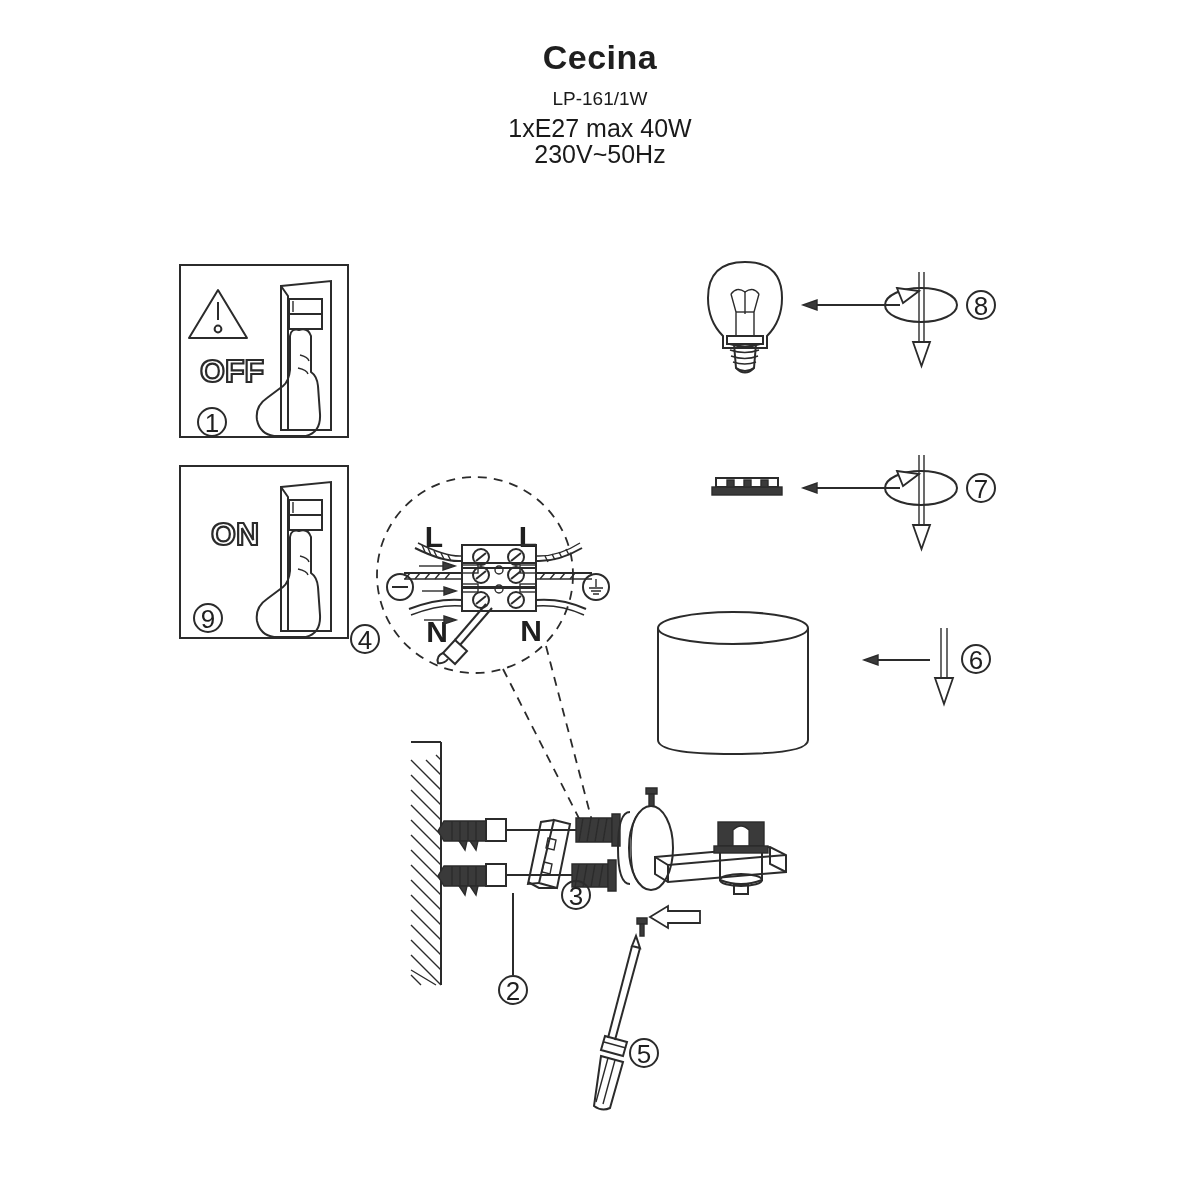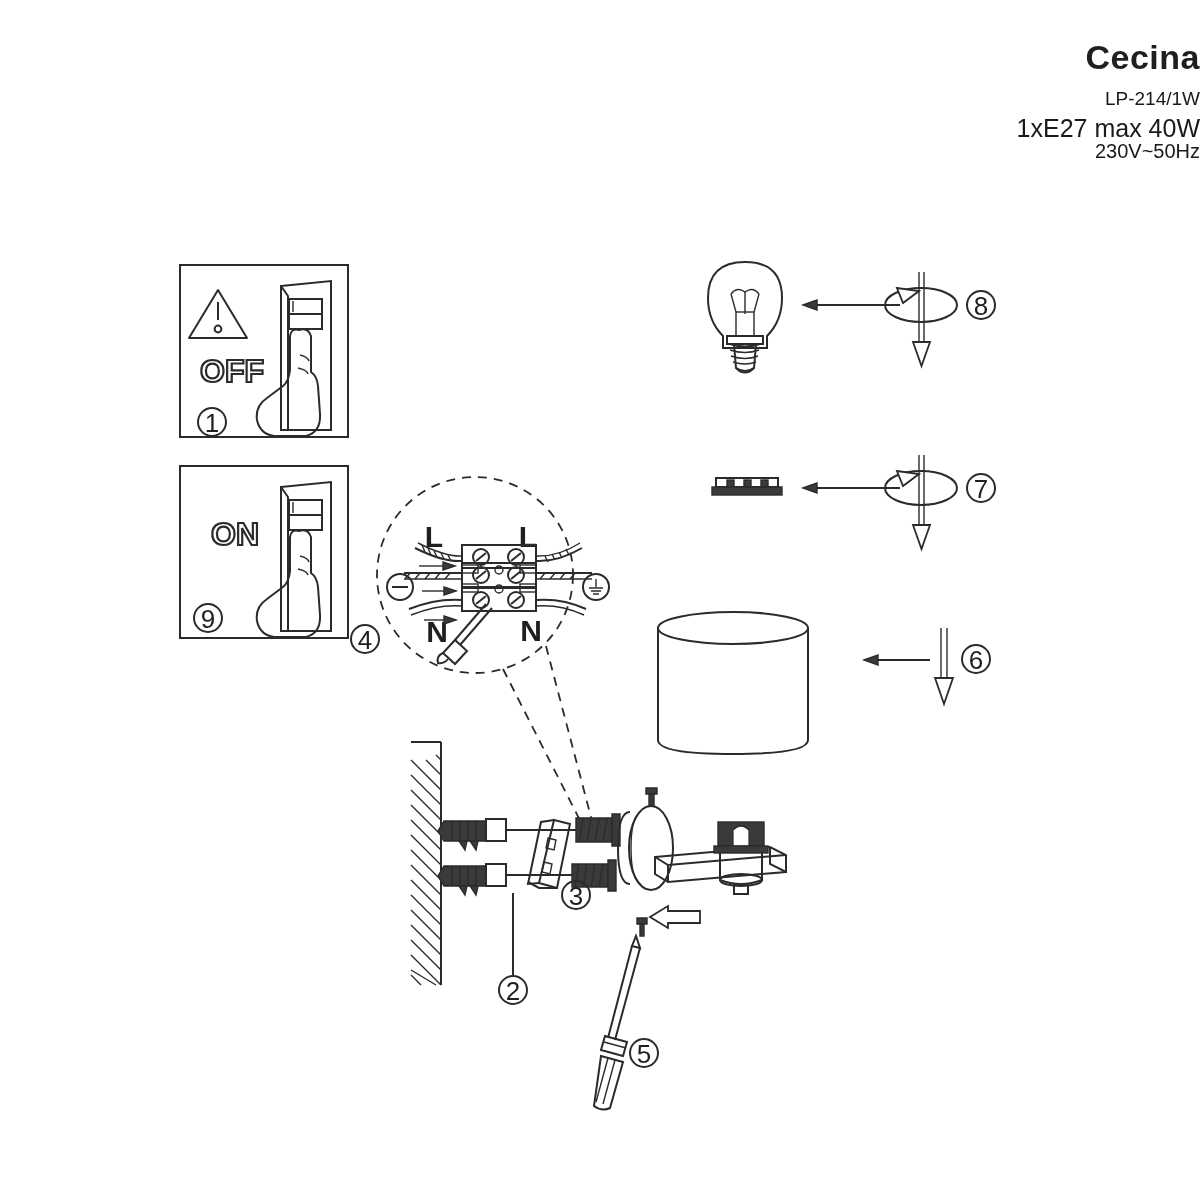--- a/index.html
+++ b/index.html
@@ -1,43 +1,43 @@
 <!DOCTYPE html>
 <html><head>
 <meta charset="utf-8">
 <style>
   html,body{margin:0;padding:0;background:#fff;}
   body{width:1200px;height:1200px;position:relative;overflow:hidden;
        font-family:"Liberation Sans",sans-serif;color:#1a1a1a;}
   #sheet{position:absolute;inset:0;}
-  .hdr{position:absolute;left:0;right:0;text-align:right;}
+  .hdr{position:absolute;left:0;right:0;text-align:center;}
   #title{top:38px;font-size:34px;font-weight:bold;letter-spacing:.5px;color:#1f1f1f;}
   #model{top:88px;font-size:19px;}
   #lamp{top:114px;font-size:25px;}
-  #volt{top:140px;font-size:20px;}
+  #volt{top:140px;font-size:25px;}
   svg{position:absolute;left:0;top:0;width:1200px;height:1200px;}
   .ln{fill:none;stroke:#2b2b2b;stroke-width:2;}
   .lnT{fill:none;stroke:#2b2b2b;stroke-width:1.4;}
   .dash{fill:none;stroke:#2b2b2b;stroke-width:1.8;stroke-dasharray:9 7;}
   .fillD{fill:#3a3a3a;stroke:#2b2b2b;stroke-width:1.4;}
   .fillW{fill:#fff;stroke:#2b2b2b;stroke-width:1.8;}
   .num{font-family:"Liberation Sans",sans-serif;font-size:26px;fill:#1f1f1f;
        text-anchor:middle;dominant-baseline:central;}
   .lbl{font-family:"Liberation Sans",sans-serif;font-size:30px;font-weight:bold;
        fill:#1f1f1f;text-anchor:middle;dominant-baseline:central;}
   .sw{font-family:"Liberation Sans",sans-serif;font-size:32px;font-weight:bold;
       fill:none;stroke:#2b2b2b;stroke-width:2.2;text-anchor:middle;dominant-baseline:central;}
 </style>
 </head>
 <body>
 
 <div id="sheet">
 
   <div class="hdr" id="title">Cecina</div>
-  <div class="hdr" id="model">LP-214/1W</div>
+  <div class="hdr" id="model">LP-161/1W</div>
   <div class="hdr" id="lamp">1xE27 max 40W</div>
   <div class="hdr" id="volt">230V~50Hz</div>
 
   <svg viewBox="0 0 1200 1200">
 
     <g>
       <rect x="180" y="265" width="168" height="172" class="ln" fill="#fff"></rect>
 
       <g>
         <path class="ln" d="M218 290 L247 338 L189 338 Z" stroke-linejoin="round"></path>

